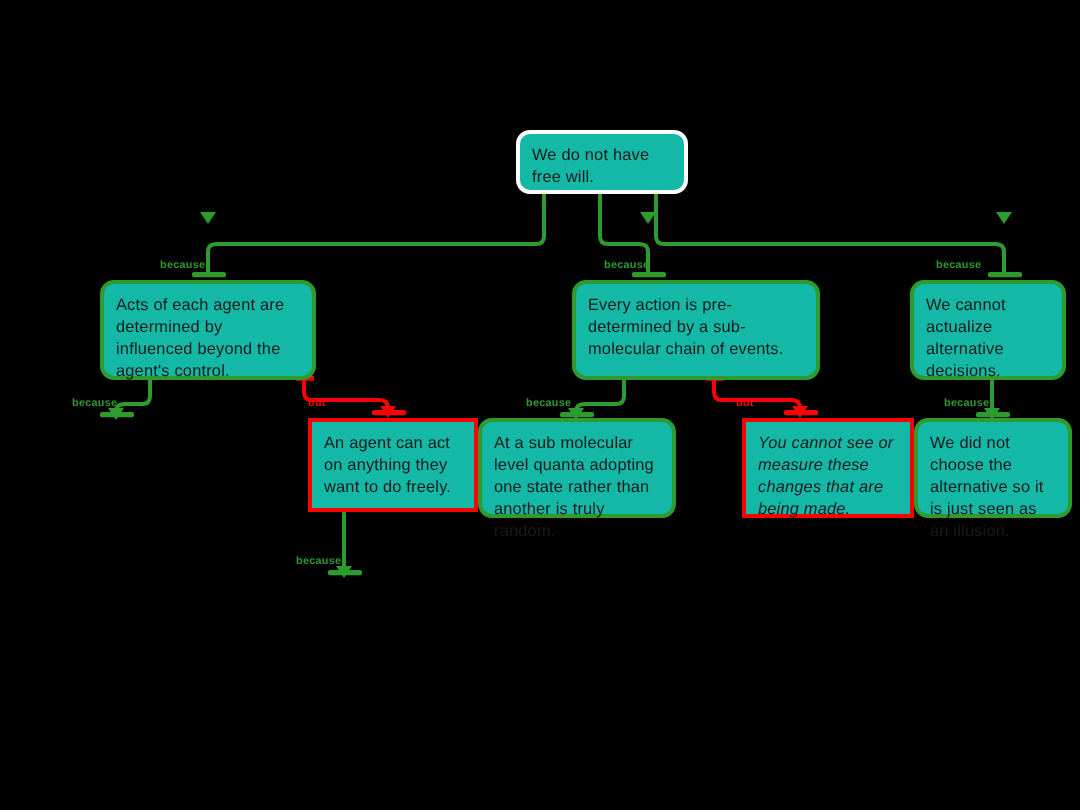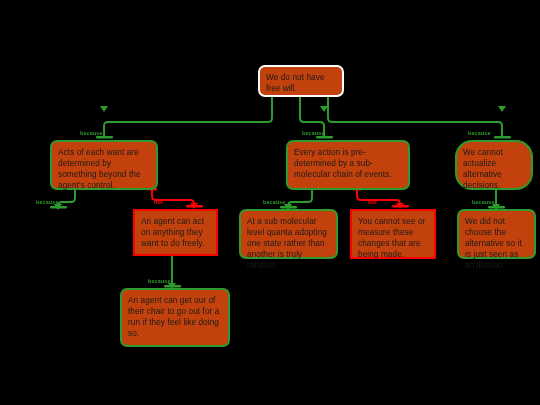--- a/index.html
+++ b/index.html
@@ -4,25 +4,25 @@
 <style>
   html,body{margin:0;padding:0;background:#000;}
   body{
     width:540px;height:405px;position:relative;overflow:hidden;
     font-family:"Liberation Sans",sans-serif;
   }
   #canvas{position:absolute;inset:0;width:540px;height:405px;}
   svg.wires{position:absolute;left:0;top:0;width:540px;height:405px;pointer-events:none;}
 
   .node{
-    position:absolute;background:#c2410c;border:2px solid #2e9b2e;border-radius:7px;
+    position:absolute;background:#14b8a6;border:2px solid #2e9b2e;border-radius:7px;
     box-sizing:border-box;padding:5px 6px 4px 6px;
     font-size:8.2px;line-height:11.1px;color:#1a1a1a;letter-spacing:.1px;
   }
-  .node.red{border-color:#ff0000;border-radius:0;}
+  .node.red{border-color:#ff0000;border-radius:0;margin-left:21px;}
   .node.root{border-radius:7px;}
 
   .conn-label{
     position:absolute;font-size:5.4px;font-weight:bold;letter-spacing:.15px;
     color:#2e9b2e;white-space:nowrap;
   }
   .conn-label.but{color:#ff0000;}
 </style>
 </head>
 <body>
@@ -79,34 +79,33 @@
       <rect x="392" y="205" width="17" height="2.6" rx="1"></rect>
       <polygon points="190,203 198,203 194,209"></polygon>
       <polygon points="396,203 404,203 400,209"></polygon>
       <rect x="148" y="188" width="9" height="2.4"></rect>
       <rect x="353" y="188" width="9" height="2.4"></rect>
     </g>
   </svg>
 
   <div class="node root" style="left:258px;top:65px;width:86px;height:32px;border-color:#ffffff;">We do not have free will.</div>
 
-  <div class="node" style="left:50px;top:140px;width:108px;height:50px;">Acts of each want are determined by something beyond the agent's control.</div>
+  <div class="node" style="left:50px;top:140px;width:108px;height:50px;">Acts of each agent are determined by influenced beyond the agent's control.</div>
 
   <div class="node" style="left:286px;top:140px;width:124px;height:50px;">Every action is pre-determined by a sub-molecular chain of events.</div>
 
-  <div class="node" style="left:455px;top:140px;width:78px;height:50px;border-radius:17px;">We cannot actualize alternative decisions.</div>
+  <div class="node" style="left:455px;top:140px;width:78px;height:50px;">We cannot actualize alternative decisions.</div>
 
 
   <div class="node red" style="left:133px;top:209px;width:85px;height:47px;">An agent can act on anything they want to do freely.</div>
 
-  <div class="node" style="left:120px;top:288px;width:110px;height:59px;">An agent can get our of their chair to go out for a run if they feel like doing so.</div>
 
   <div class="node" style="left:239px;top:209px;width:99px;height:50px;">At a sub molecular level quanta adopting one state rather than another is truly random.</div>
 
-  <div class="node red" style="left:350px;top:209px;width:86px;height:50px;">You cannot see or measure these changes that are being made.</div>
+  <div class="node red" style="left:350px;top:209px;width:86px;height:50px;font-style:italic;">You cannot see or measure these changes that are being made.</div>
 
   <div class="node" style="left:457px;top:209px;width:79px;height:50px;">We did not choose the alternative so it is just seen as an illusion.</div>
 
   <div class="conn-label" style="left:80px;top:130px;">because</div>
   <div class="conn-label" style="left:302px;top:130px;">because</div>
   <div class="conn-label" style="left:468px;top:130px;">because</div>
   <div class="conn-label" style="left:36px;top:199px;">because</div>
   <div class="conn-label but" style="left:154px;top:199px;">but</div>
   <div class="conn-label" style="left:148px;top:278px;">because</div>
   <div class="conn-label" style="left:263px;top:199px;">because</div>

